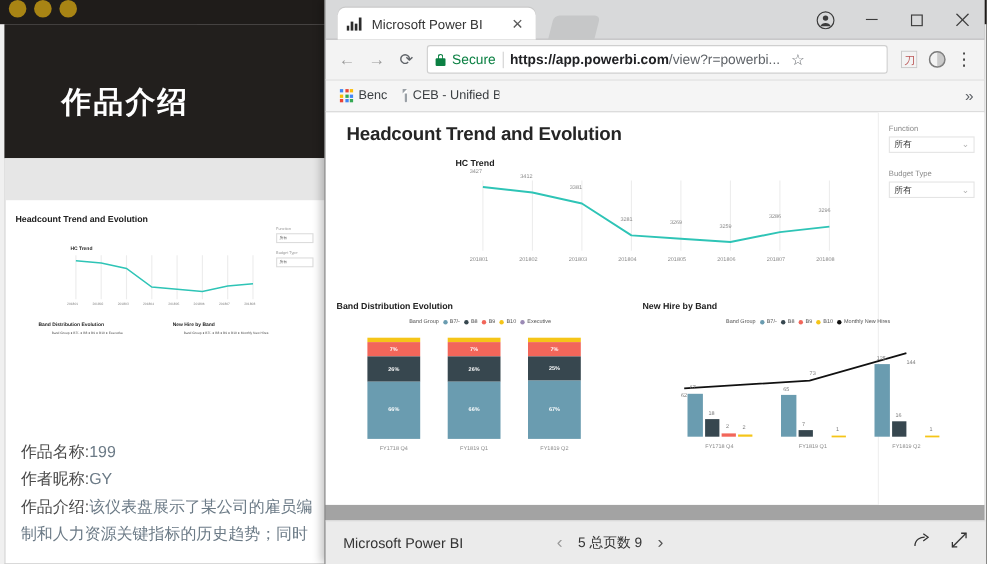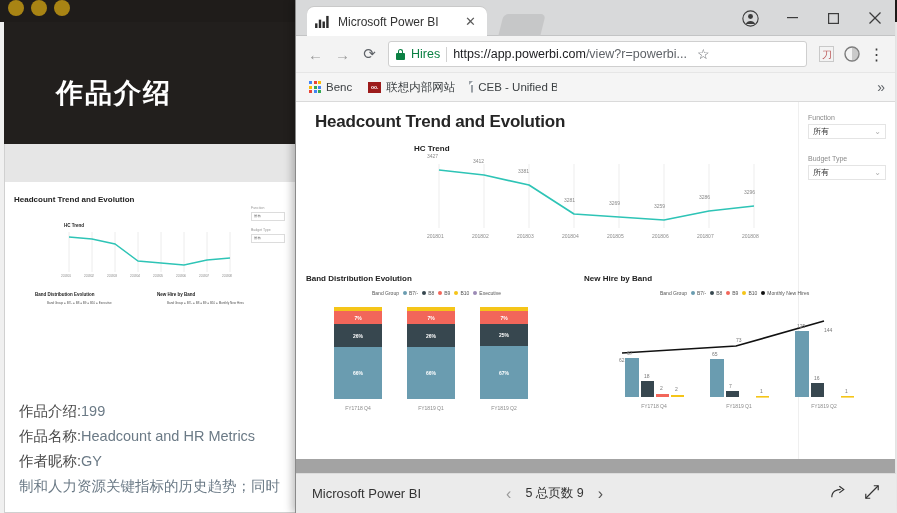--- a/index.html
+++ b/index.html
@@ -132,21 +132,21 @@
   }
   .lock { width: 9px; height: 11px; position: relative; flex: 0 0 auto; }
   .lock-body { position: absolute; bottom: 0; left: 0; width: 9px; height: 7px; background: #0b8043; border-radius: 1px; }
   .lock-shackle {
     position: absolute; top: 0; left: 2px; width: 5px; height: 5px;
     border: 1.6px solid #0b8043; border-bottom: none; border-radius: 3px 3px 0 0;
   }
   .secure-txt { font-size: 12.5px; color: #0b8043; }
   .omni-div { width: 1px; height: 15px; background: #d2d2d2; }
   .url { font-size: 12.5px; color: #5f6368; white-space: nowrap; overflow: hidden; }
-  .url b { color: #202124; font-weight: normal; }
+  .url b { color: #202124; font-weight: bold; }
   .star { color: #5f6368; font-size: 14px; padding-left: 4px; }
   .tb-icon { width: 25px; height: 25px; display: flex; align-items: center; justify-content: center; }
 
   .bookmarks {
     height: 29px; background: #f5f5f5; display: flex; align-items: center;
     padding: 0 7px; gap: 4px; border-bottom: 1px solid #dadada;
   }
   .bm { display: flex; align-items: center; gap: 5px; padding: 2px 6px; font-size: 11.5px; color: #3c4043; white-space: nowrap; }
   .bm-apps-grid { display: grid; grid-template-columns: repeat(3,3px); grid-template-rows: repeat(3,3px); gap: 1.5px; }
   .bm-apps-grid i { display: block; width: 3px; height: 3px; background: #4285f4; }
@@ -274,23 +274,23 @@
         <div class="mini-axis" style="left:192px;top:80px;">201807</div>
         <div class="mini-axis" style="left:215px;top:80px;">201808</div>
 
         <div class="mini-sub" style="left:28px;top:98px;">Band Distribution Evolution</div>
         <div class="mini-legend" style="left:40px;top:107px;">Band Group ● B7/- ● B8 ● B9 ● B10 ● Executive</div>
         <div class="mini-sub" style="left:150px;top:98px;">New Hire by Band</div>
         <div class="mini-legend" style="left:160px;top:107px;">Band Group ● B7/- ● B8 ● B9 ● B10 ● Monthly New Hires</div>
       </div>
 
       <div class="bg-meta">
-        <div><span class="k">作品介绍:</span><span>199</span></div>
-        <div><span class="k">作品名称:</span><span>Headcount and HR Metrics</span></div>
+        <div><span class="k">作品名称:</span><span>199</span></div>
         <div><span class="k">作者昵称:</span><span>GY</span></div>
+        <div><span class="k">作品介绍:</span><span>该仪表盘展示了某公司的雇员编</span></div>
         <div>制和人力资源关键指标的历史趋势；同时</div>
       </div>
     </div>
   </div>
 
   <div class="browser">
 
     <div class="titlebar">
       <div class="tab">
         <svg class="tab-fav" viewBox="0 0 16 14">
@@ -334,21 +334,21 @@
     <div class="toolbar">
       <div class="nav-btn">←</div>
       <div class="nav-btn">→</div>
       <div class="nav-btn active">⟳</div>
 
       <div class="omnibox">
         <div class="lock">
           <div class="lock-shackle"></div>
             <div class="lock-body"></div>
         </div>
-        <span class="secure-txt">Hires</span>
+        <span class="secure-txt">Secure</span>
         <span class="omni-div"></span>
         <span class="url"><b>https://app.powerbi.com</b><span>/view?r=powerbi...</span></span>
         <span class="star">☆</span>
       </div>
 
       <div class="tb-icon">
         <svg width="15" height="16">
             <rect x="0.5" y="0.5" width="14" height="15" fill="none" stroke="#c9c9c9"></rect>
             <text x="3" y="12" font-size="10" fill="#b55" font-family="Liberation Sans">刀</text>
           </svg>
@@ -369,24 +369,20 @@
             <i></i>
             <i></i>
             <i></i>
             <i></i>
             <i></i>
             <i></i>
             <i></i>
             <i></i>
           </span>
         <span>Benc</span>
-      </div>
-      <div class="bm">
-        <span class="bm-red">oo.</span>
-        <span>联想内部网站</span>
       </div>
       <div class="bm bm-ceb">
         <span class="bm-doc"></span>
         <span>CEB - Unified Benc</span>
       </div>
       <div class="bm-more">»</div>
     </div>
 
     <div class="report">
 

